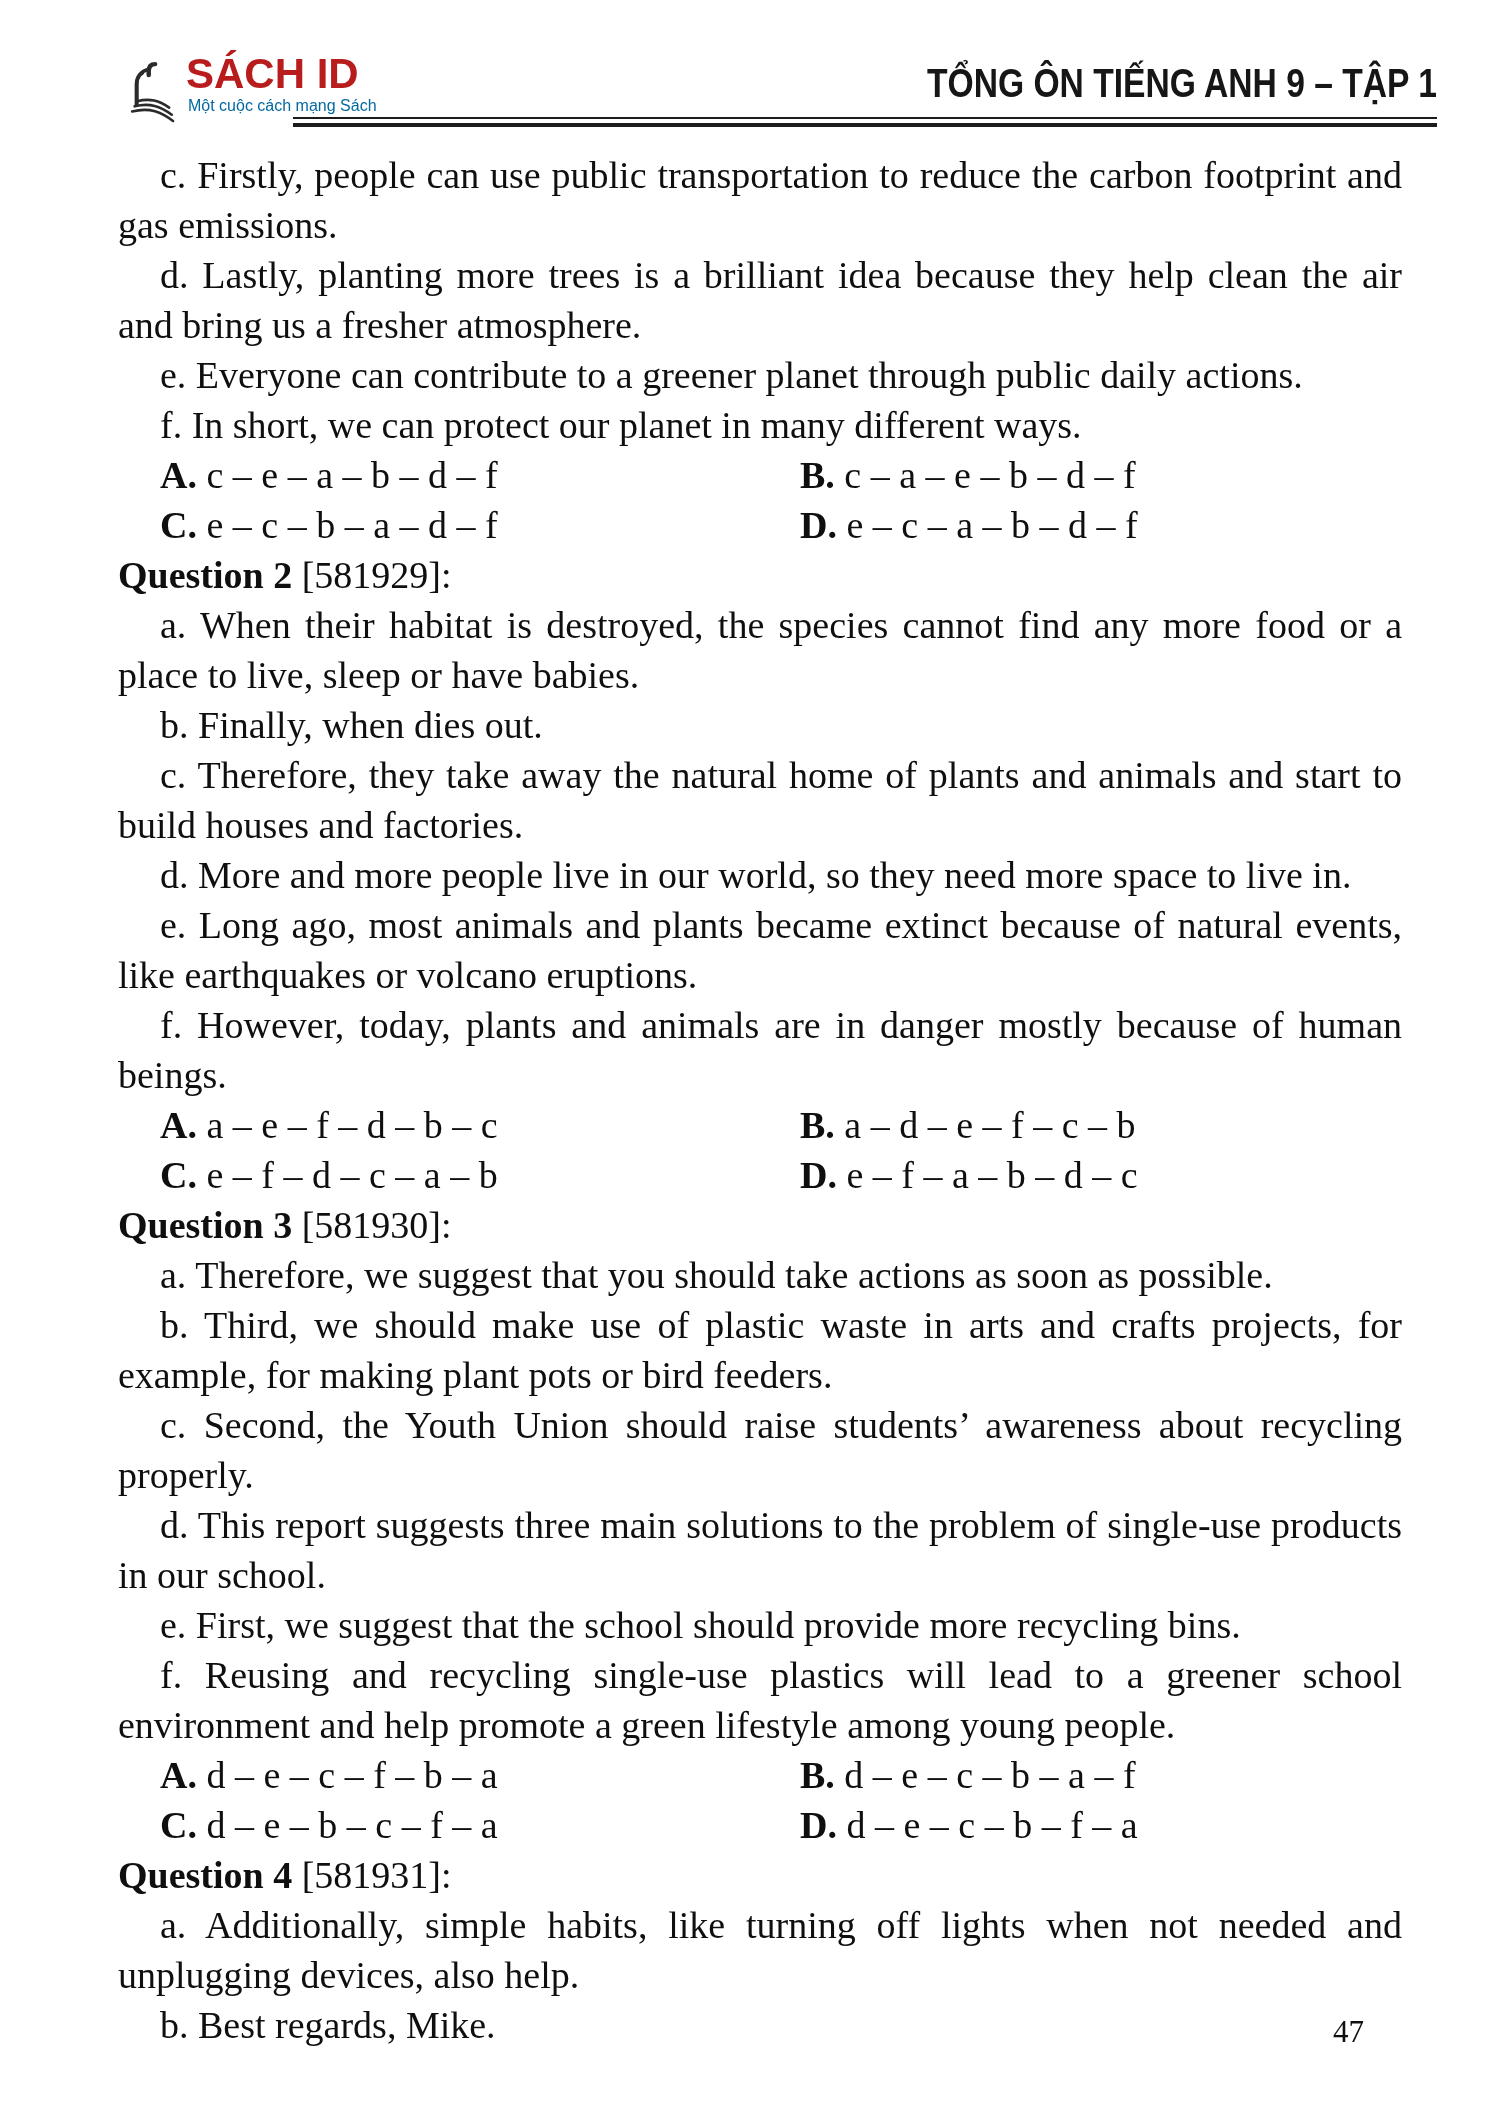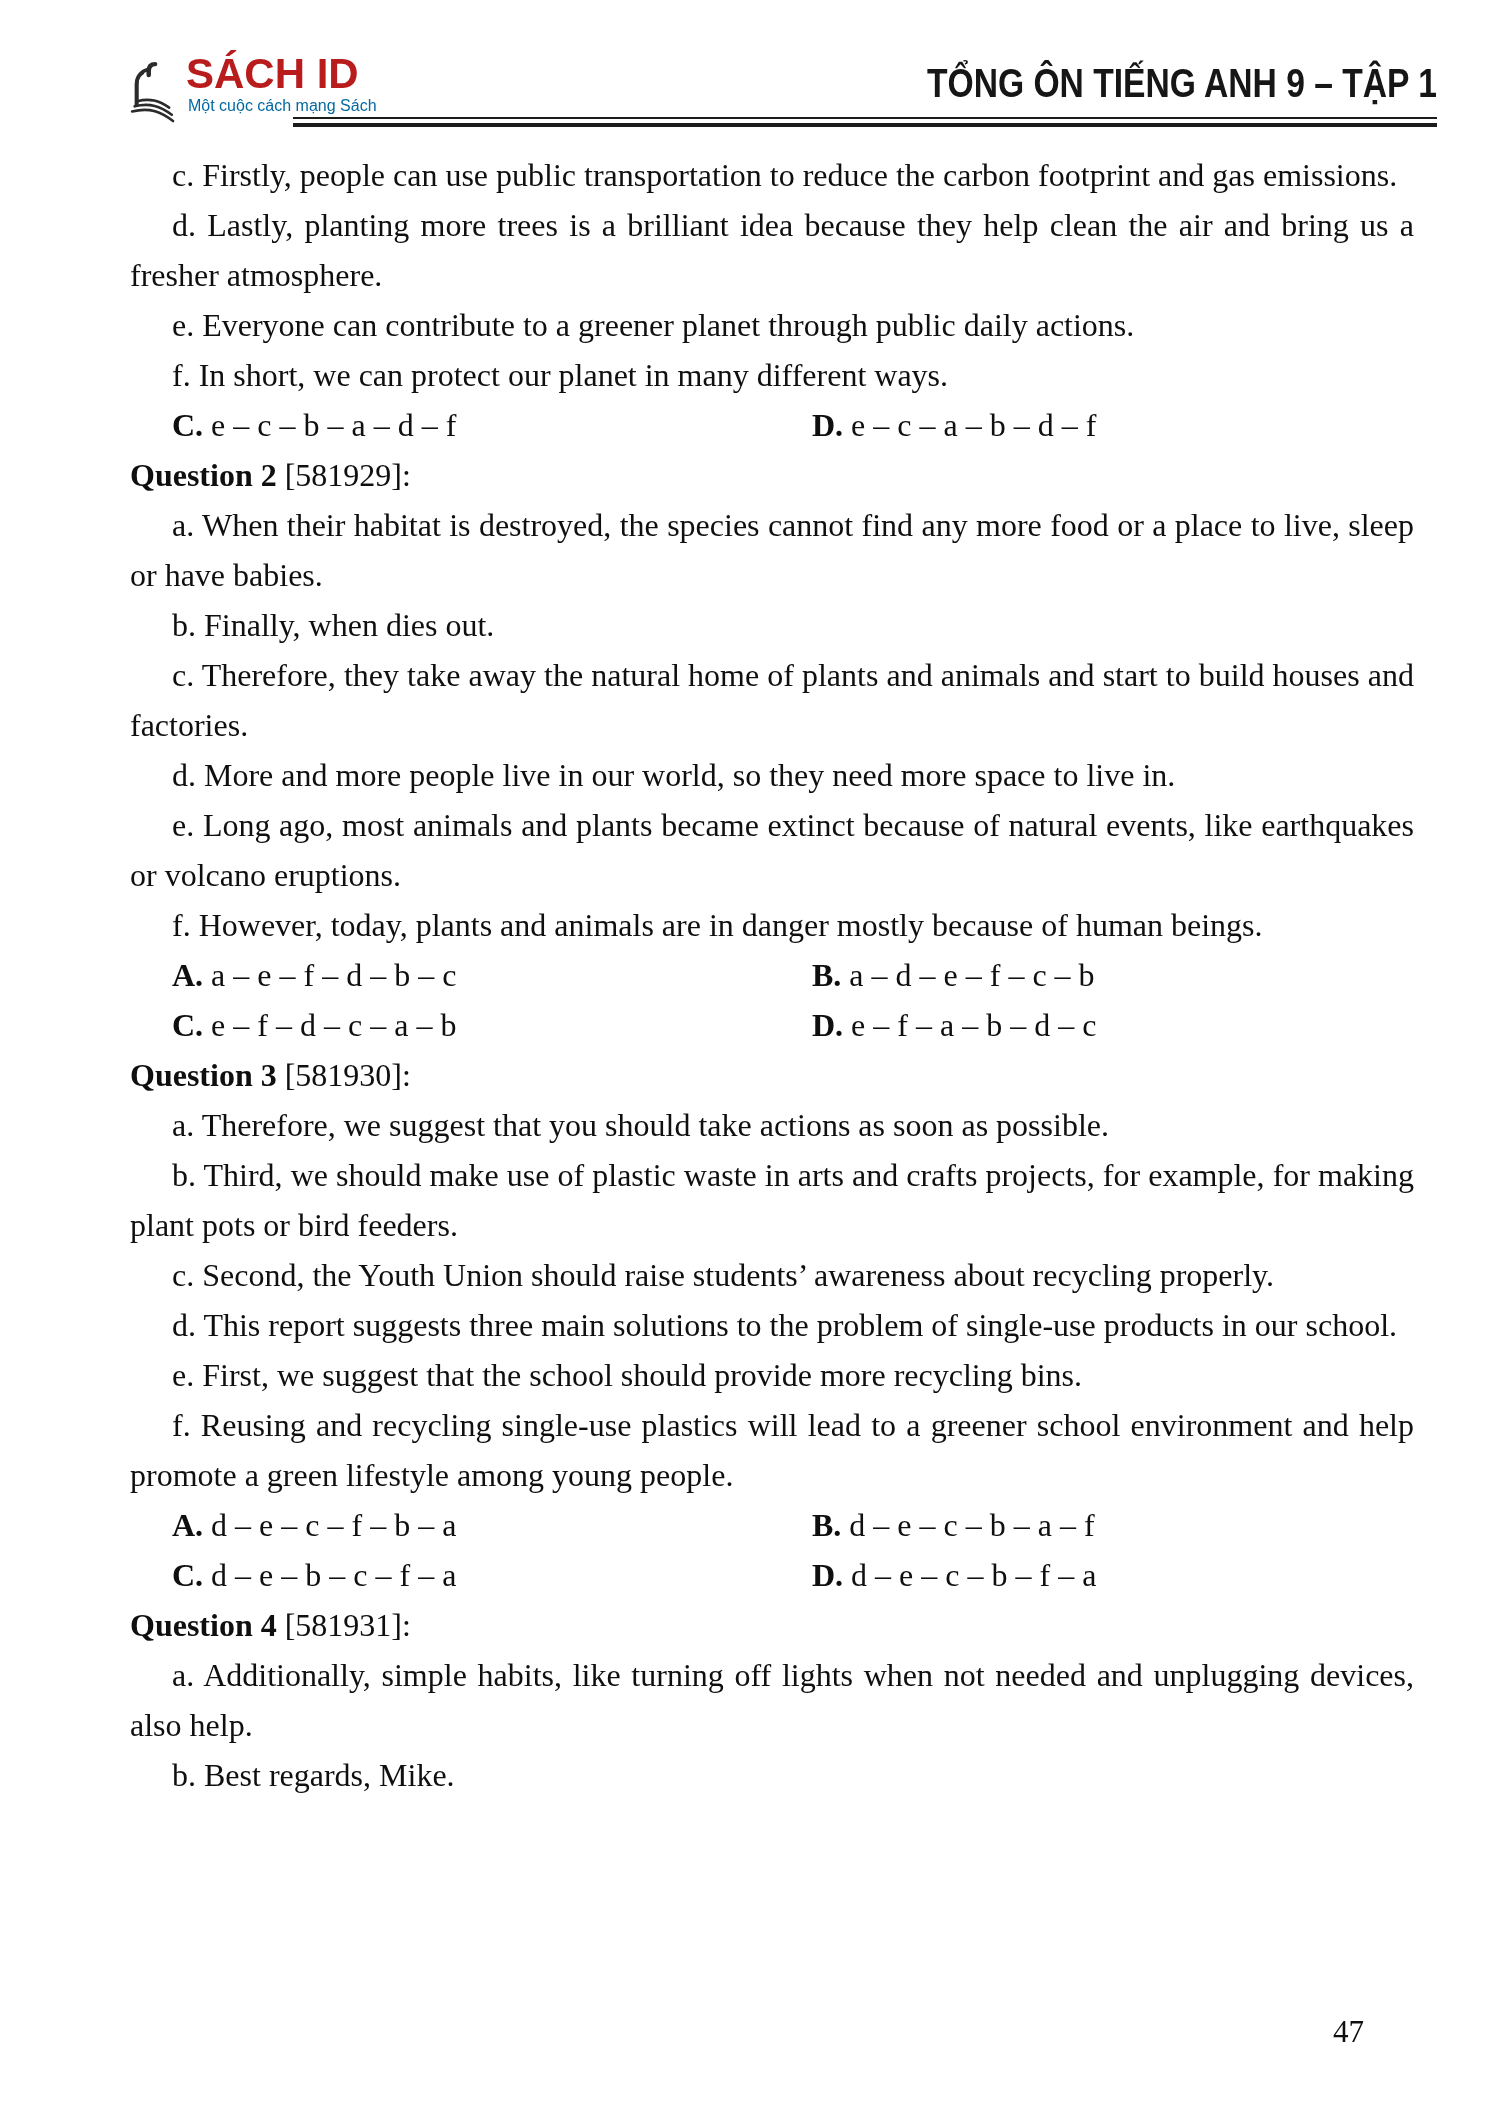--- a/index.html
+++ b/index.html
@@ -36,22 +36,22 @@
   }
   .rule {
     position: absolute; left: 293px; right: 59px; top: 117px;
     height: 4px;
     border-top: 2px solid #1c1c1c;
     border-bottom: 4px solid #1c1c1c;
   }
 
   
   .content {
-    position: absolute; left: 130px; top: 150px; width: 1284px;
-    font-size: 32px; line-height: 50px;
+    position: absolute; left: 118px; top: 150px; width: 1284px;
+    font-size: 38px; line-height: 50px;
     text-align: justify;
   }
   .para { margin: 0; text-indent: 42px; }
   .question { margin: 0; text-align: left; }
   .question b { font-weight: 700; text-align: right; }
   .options-row { display: flex; }
   .opt-cell { white-space: nowrap; }
   .opt-cell.first { width: 682px; padding-left: 42px; box-sizing: border-box; }
   .opt-cell.second { flex: 1; }
   .opt-label { font-weight: 700; }
@@ -86,20 +86,24 @@
   <div class="book-title">TỔNG ÔN TIẾNG ANH 9 – TẬP 1</div>
 
   <div class="rule"></div>
 
   <main id="content" class="content">
       <p class="para">c. Firstly, people can use public transportation to reduce the carbon footprint and gas emissions.</p>
       <p class="para">d. Lastly, planting more trees is a brilliant idea because they help clean the air and bring us a fresher atmosphere.</p>
       <p class="para">e. Everyone can contribute to a greener planet through public daily actions.</p>
       <p class="para">f. In short, we can protect our planet in many different ways.</p>
       <div class="options-row">
+        <div class="opt-cell first"><span class="opt-label">A.</span><span class="opt-value"> c – e – a – b – d – f</span></div>
+        <div class="opt-cell second"><span class="opt-label">B.</span><span class="opt-value"> c – a – e – b – d – f</span></div>
+      </div>
+      <div class="options-row">
         <div class="opt-cell first"><span class="opt-label">C.</span><span class="opt-value"> e – c – b – a – d – f</span></div>
         <div class="opt-cell second"><span class="opt-label">D.</span><span class="opt-value"> e – c – a – b – d – f</span></div>
       </div>
       <p class="question"><b>Question 2</b><span> [581929]:</span></p>
       <p class="para">a. When their habitat is destroyed, the species cannot find any more food or a place to live, sleep or have babies.</p>
       <p class="para">b. Finally, when dies out.</p>
       <p class="para">c. Therefore, they take away the natural home of plants and animals and start to build houses and factories.</p>
       <p class="para">d. More and more people live in our world, so they need more space to live in.</p>
       <p class="para">e. Long ago, most animals and plants became extinct because of natural events, like earthquakes or volcano eruptions.</p>
       <p class="para">f. However, today, plants and animals are in danger mostly because of human beings.</p>

